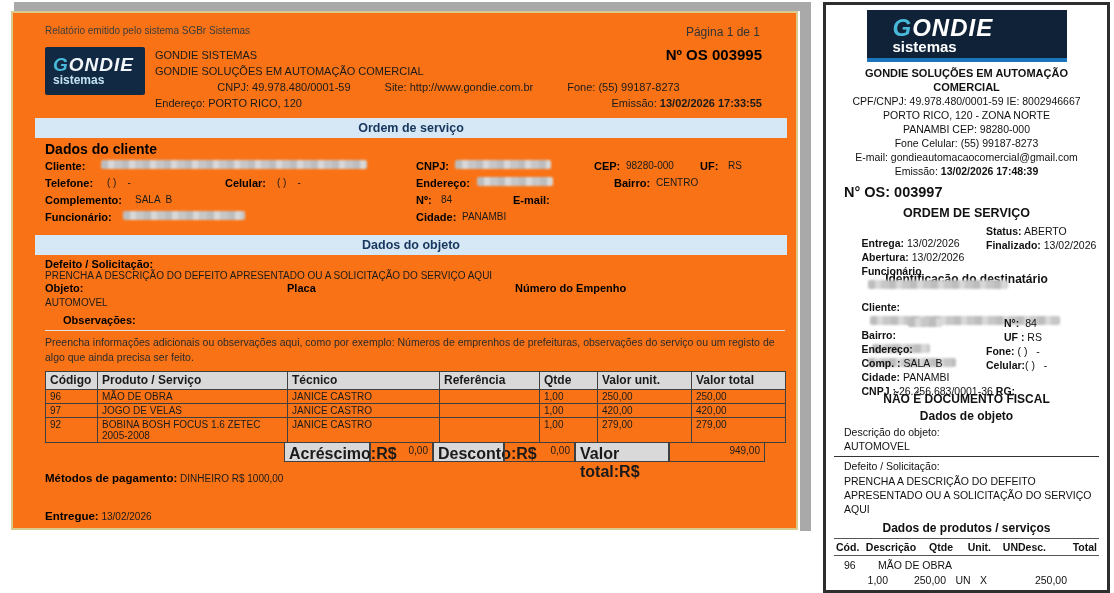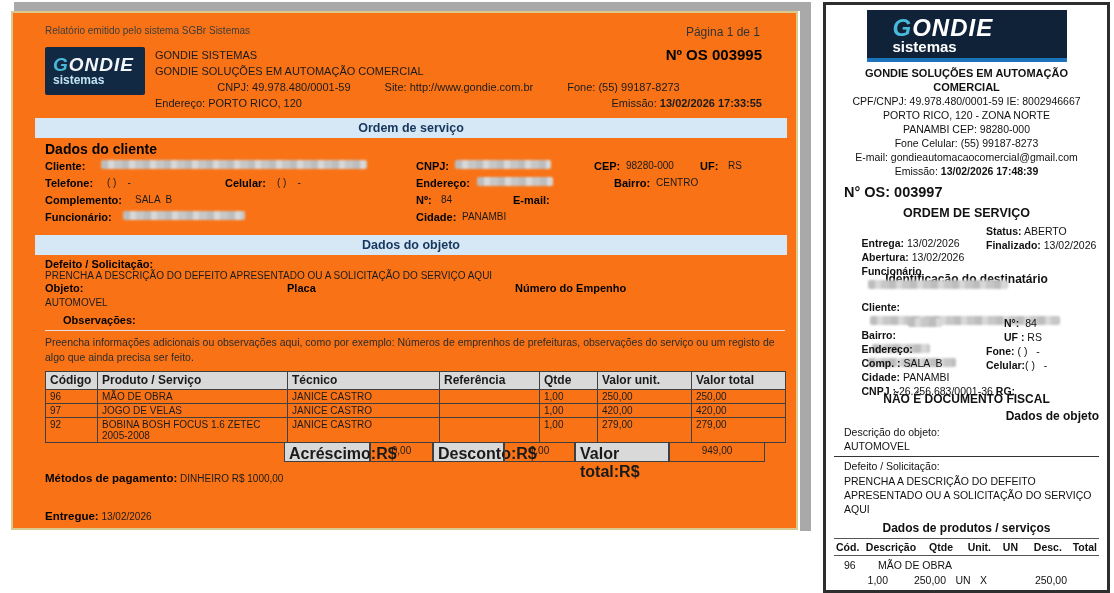--- a/index.html
+++ b/index.html
@@ -61,21 +61,21 @@
     border-top:1px solid #e2e2e2; padding-top:4px; width:740px;
   }
 
   table.lp-table { border-collapse:collapse; margin-top:6px; width:740px; table-layout:fixed; }
   .lp-table th, .lp-table td { border:1px solid #3f3f3f; font-size:10px; padding:1px 4px; vertical-align:top; }
   .lp-table th { background:#d9d9d9; font-weight:bold; font-size:12px; text-align:left; height:18px; }
   .lp-table th.r, .lp-table td.r { }
   .totals { display:flex; width:501px; margin-left:239px; }
   .totals > div { border:1px solid #3f3f3f; border-top:none; font-size:16px; padding:2px 4px; height:19px; }
   .totals .tl { background:#d9d9d9; font-weight:bold; text-align:left; }
-  .totals .tv { text-align:center; font-size:10px; }
+  .totals .tv { text-align:right; font-size:10px; }
 
   .pay-row { margin-top:10px; font-size:10px; }
   .pay-row .lbl, .ent-row .lbl { font-weight:bold; font-size:11.5px; color:#000; }
   .ent-row { margin-top:26px; font-size:10px; }
 
   
   .receipt {
     position:absolute; left:823px; top:2px; width:287px; height:591px;
     background:#fff; border:3px solid #2e2e2e; overflow:hidden;
     font-size:10.5px; color:#111;
@@ -100,21 +100,21 @@
   .rc-sechead { text-align:center; font-weight:bold; font-size:12px; margin:5px 0 3px; }
   .rc-redact { position:static; display:inline-block; vertical-align:middle; }
   .rc-hr { border-top:1.5px solid #333; margin:2px 0 3px; }
   .rc-thin { border-top:1px solid #555; margin:2px 0; }
   .rc-table-head { display:flex; font-weight:bold; font-size:10.5px; margin:1px 2px; }
   .rc-table-head span:nth-child(1){ width:34px; }
   .rc-table-head span:nth-child(2){ width:72px; }
   .rc-table-head span:nth-child(3){ width:44px; }
   .rc-table-head span:nth-child(4){ width:40px; }
   .rc-table-head span:nth-child(5){ flex:1; }
-  .rc-table-head span:nth-child(6){ width:50px;text-align:right; }
+  .rc-table-head span:nth-child(6){ width:50px; }
   .rc-table-head span:nth-child(7){ width:40px; text-align:right; }
   .rc-item-l1 { display:flex; margin:3px 2px 0; }
   .rc-item-l1 .code { width:42px; padding-left:8px; }
   .rc-item-l2 { display:flex; margin:3px 2px 0; }
   .rc-item-l2 .qt  { width:52px; text-align:right; }
   .rc-item-l2 .un1 { width:58px; text-align:right; }
   .rc-item-l2 .un2 { width:34px; text-align:center; }
   .rc-item-l2 .x   { width:20px; }
   .rc-item-l2 .tot { flex:1; text-align:right; padding-right:30px; }
 </style>
@@ -334,21 +334,21 @@
     </div>
     <div class="rc-row">
       <span class="lbl">Cidade:</span> <span>PANAMBI</span>
       <span class="at115"><span class="lbl">Celular:</span><span>( )   -</span></span>
     </div>
     <div class="rc-row">
       <span class="lbl">CNPJ :</span> <span>26.256.683/0001-36</span> <span class="lbl">RG:</span>
     </div>
 
     <div class="rc-sechead">NÃO É DOCUMENTO FISCAL</div>
-    <div class="rc-sechead" style="margin-top:0;text-align:right;">Dados de objeto</div>
+    <div class="rc-sechead" style="margin-top:0;">Dados de objeto</div>
     <div class="rc-row" style="font-weight:normal;">Descrição do objeto:</div>
     <div class="rc-row">AUTOMOVEL</div>
     <div class="rc-hr"></div>
     <div class="rc-row">Defeito / Solicitação:</div>
     <div style="margin-left:10px; line-height:14px; white-space:normal;">PRENCHA A DESCRIÇÃO DO DEFEITO APRESENTADO OU A SOLICITAÇÃO DO SERVIÇO AQUI</div>
 
     <div class="rc-sechead">Dados de produtos / serviços</div>
     <div class="rc-thin"></div>
     <div class="rc-table-head">
       <span>Cód.</span>

